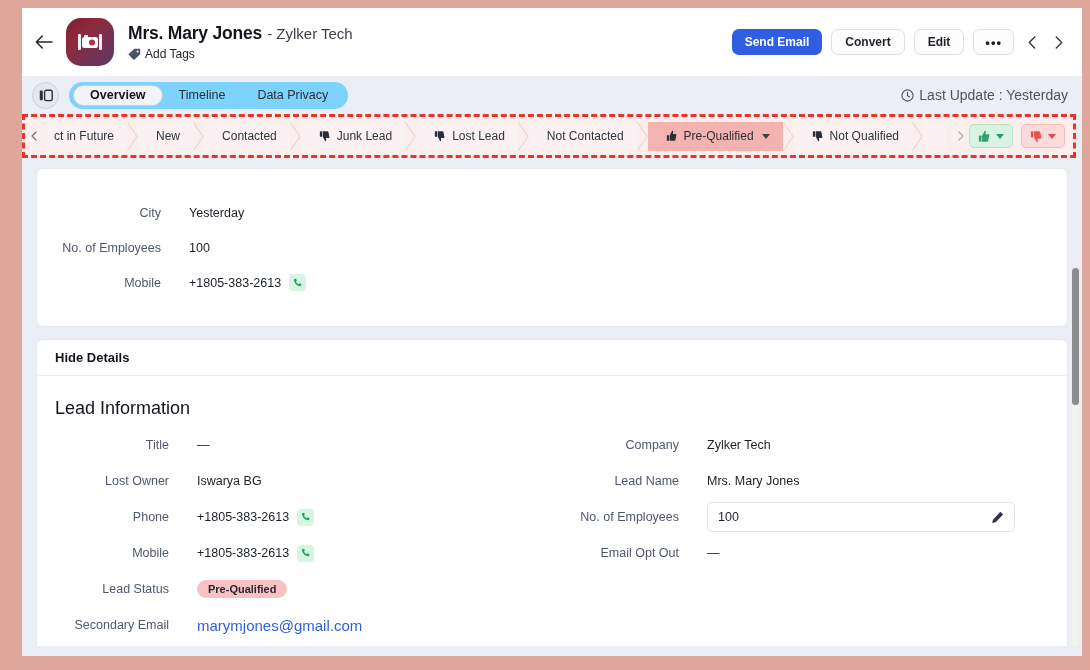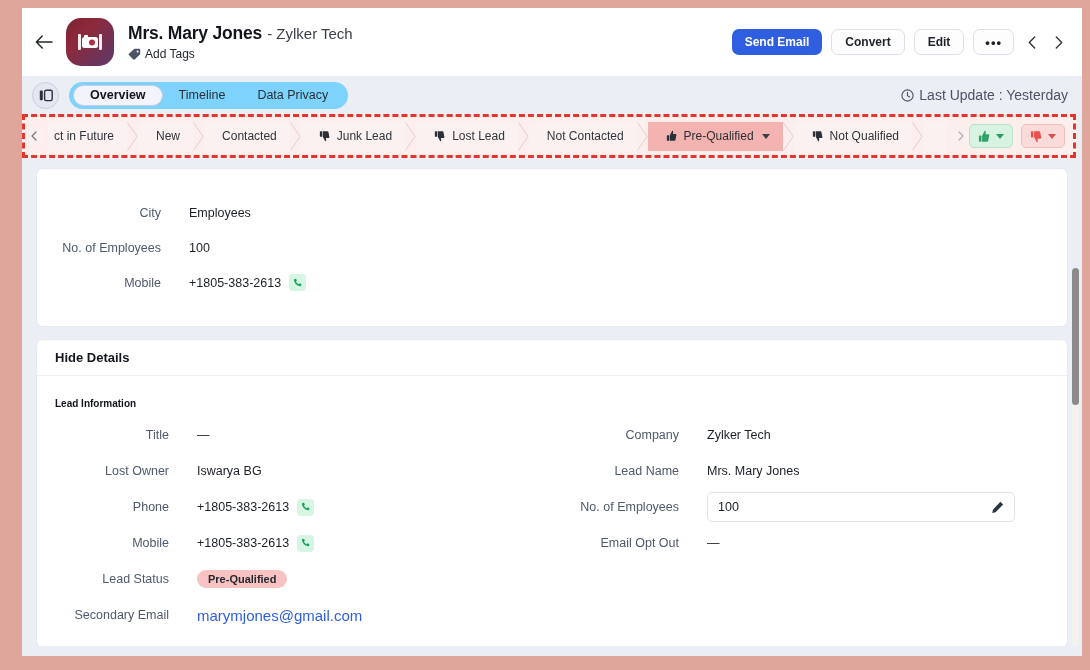--- a/index.html
+++ b/index.html
@@ -214,21 +214,21 @@
   }
   .card-details { }
   .details-hdr {
     height: 36px; display: flex; align-items: center;
     padding: 0 18px;
     border-bottom: 1px solid #eceef4;
     font-size: 13px; font-weight: bold; color: #12161c;
     cursor: pointer;
   }
   .section-title {
-    font-size: 10px; font-weight: bold; color: #12161c;
+    font-size: 18px; font-weight: normal; color: #12161c;
     padding: 22px 0 8px 18px;
   }
   .grid2 {
     display: grid; grid-template-columns: 1fr 1fr;
     padding: 0 10px 14px 0;
   }
   .grid2 .frow { min-height: 36px; }
   .grid2 .flabel { width: 160px; }
   .inp {
     width: 308px; height: 30px;
@@ -455,21 +455,21 @@
       </div>
     </div>
   </div>
 
   <div class="scroll-area">
 
     <div class="card card-top" id="summary-card">
         <div class="frow">
           <div class="flabel">City</div>
           <div class="fvalue">
-            <span>Employees</span>
+            <span>Yesterday</span>
           </div>
         </div>
         <div class="frow">
           <div class="flabel">No. of Employees</div>
           <div class="fvalue">
             <span>100</span>
           </div>
         </div>
         <div class="frow">
           <div class="flabel">Mobile</div>

